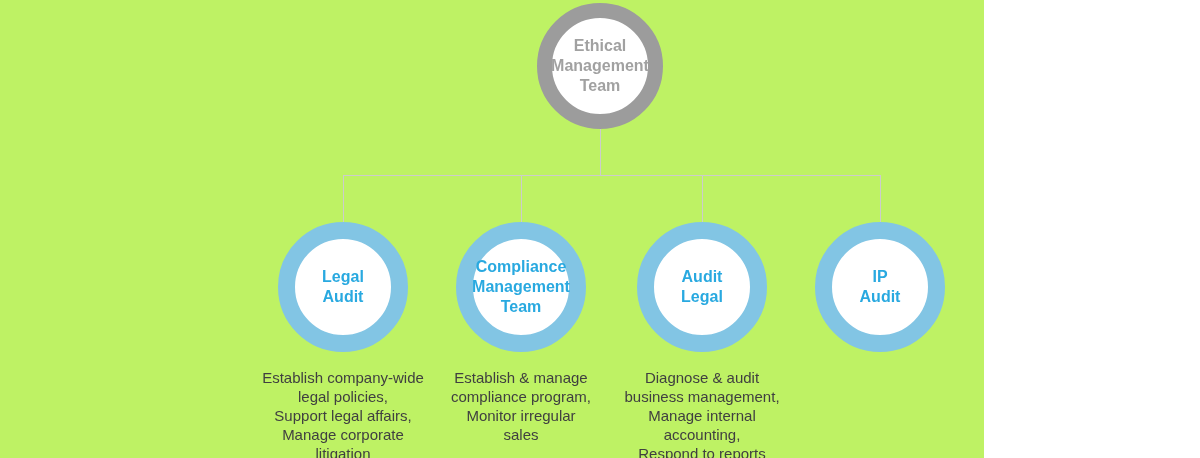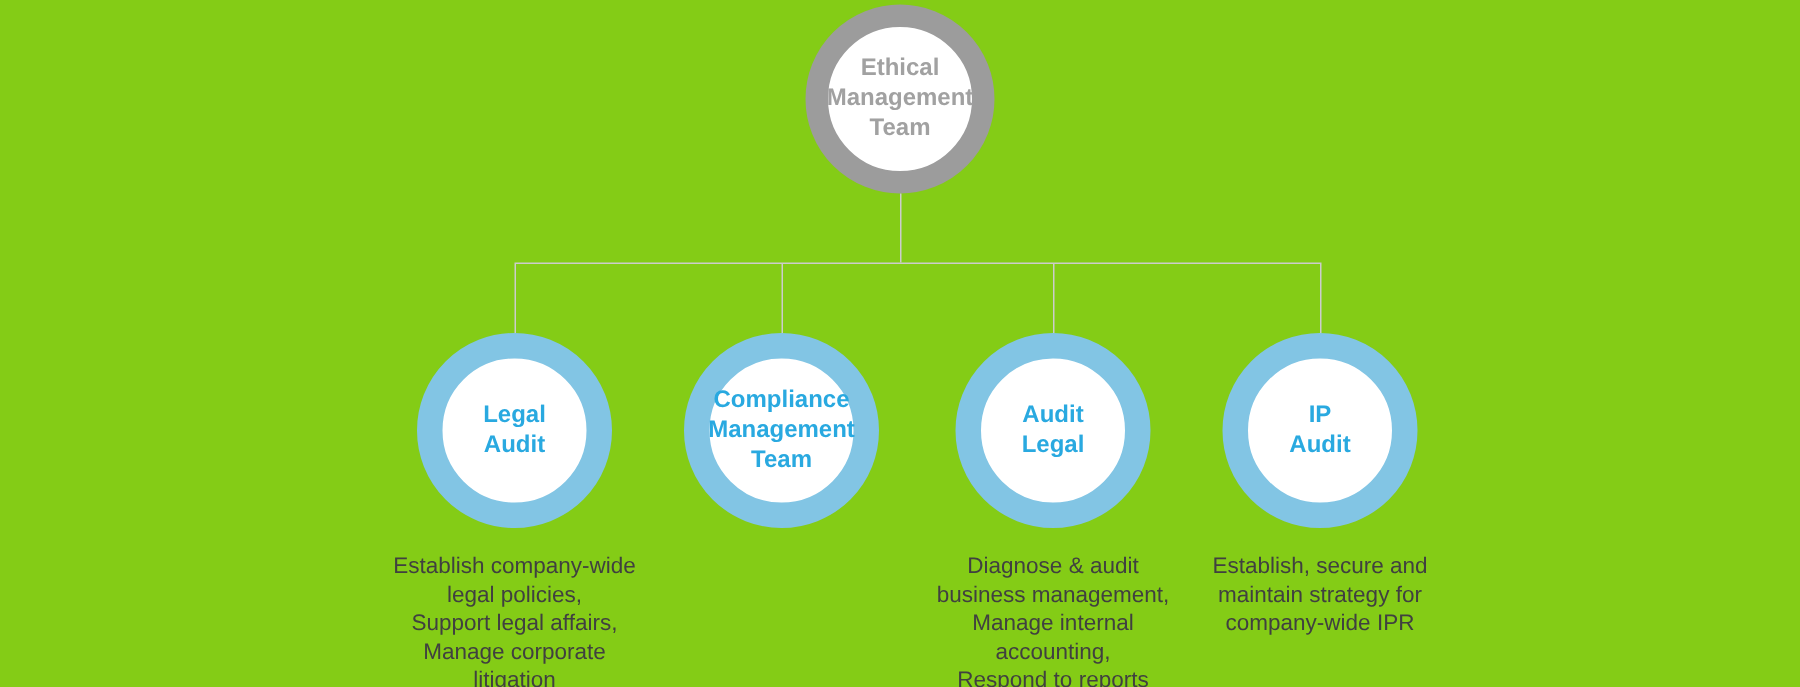--- a/index.html
+++ b/index.html
@@ -3,23 +3,23 @@
 <meta charset="utf-8">
 <style>
   html, body {
     margin: 0;
     padding: 0;
     background: #ffffff;
     font-family: "Liberation Sans", sans-serif;
   }
   .canvas {
     position: relative;
-    width: 1200px;
+    width: 984px;
     height: 458px;
-    background: #84cc16;
+    background: #bef264;
     overflow: hidden;
   }
   .node {
     position: absolute;
     width: 190px;
     display: flex;
     flex-direction: column;
     align-items: center;
   }
   .circle {
@@ -105,37 +105,38 @@
 Manage corporate
 litigation</div>
   </div>
 
   <div class="node t2">
     <div class="circle team-circle">
       <span class="label team-label">Compliance
 Management
 Team</span>
     </div>
+    <div class="desc">Establish &amp; manage
+compliance program,
+Monitor irregular
+sales</div>
   </div>
 
   <div class="node t3">
     <div class="circle team-circle">
       <span class="label team-label">Audit
 Legal</span>
     </div>
     <div class="desc">Diagnose &amp; audit
 business management,
 Manage internal
 accounting,
 Respond to reports</div>
   </div>
 
   <div class="node t4">
     <div class="circle team-circle">
       <span class="label team-label">IP
 Audit</span>
     </div>
-    <div class="desc">Establish, secure and
-maintain strategy for
-company-wide IPR</div>
   </div>
 
 </div>
 
 </body></html>

